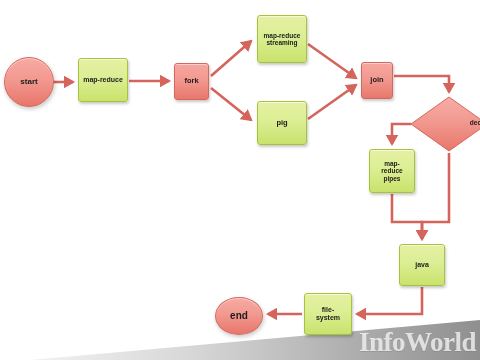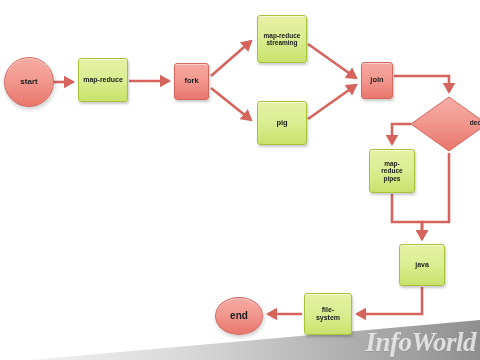--- a/index.html
+++ b/index.html
@@ -34,21 +34,20 @@
     pointer-events: none;
   }
   
   #watermark {
     position: absolute;
     right: 4px;
     bottom: 2px;
     font-family: "Liberation Serif", serif;
     font-size: 27px;
     font-weight: bold;
-    font-style: italic;
     letter-spacing: -0.5px;
     color: rgba(255,255,255,0.72);
     text-shadow: 0 1px 0 rgba(120,120,120,0.35);
     pointer-events: none;
     white-space: nowrap;
   }
   
   .node {
     position: absolute;
     box-sizing: border-box;

